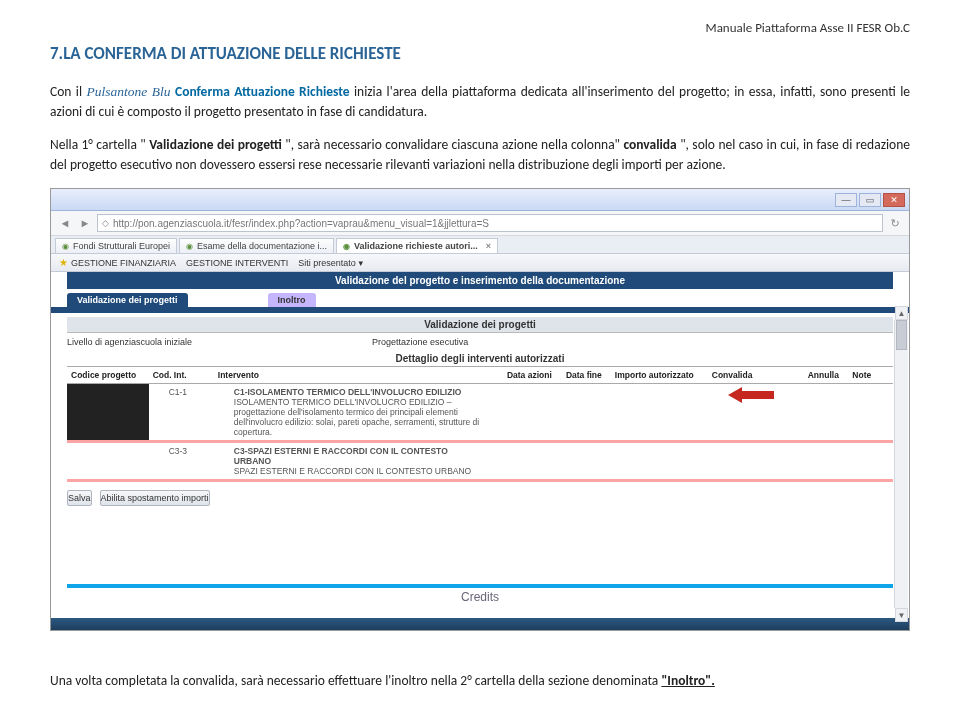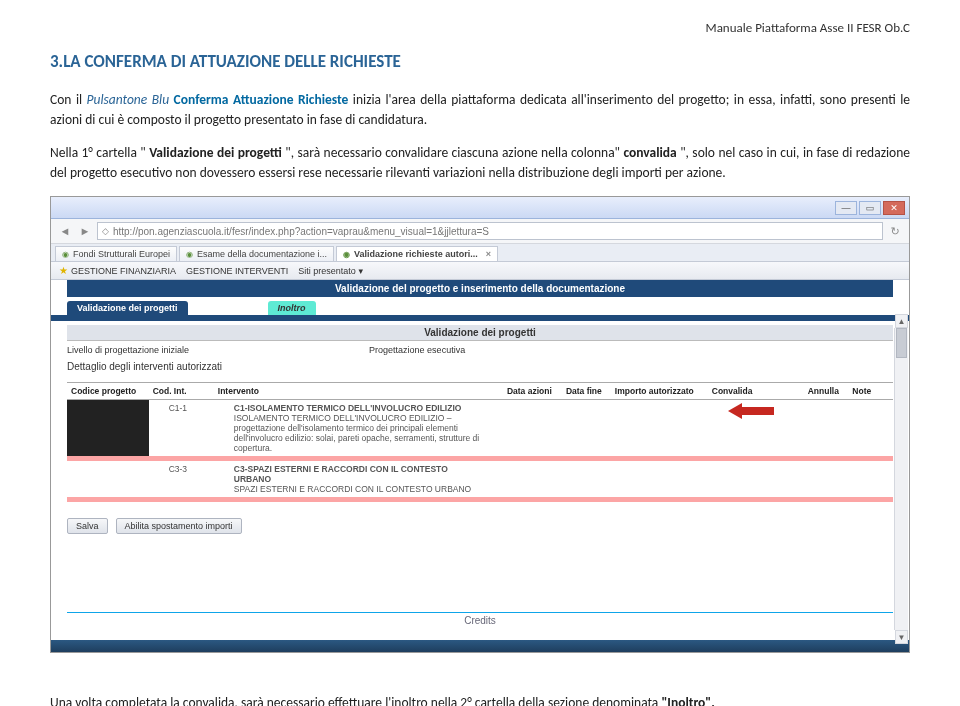--- a/index.html
+++ b/index.html
@@ -10,35 +10,35 @@
     background: #fff;
     width: 960px;
     margin: 0 auto;
     padding: 20px 50px 30px 50px;
     position: relative;
   }
   .header-right {
     text-align: right;
     font-size: 13px;
     color: #333;
-    margin-bottom: 16px;
+    margin-bottom: 8px;
   }
   .section-title {
     color: #2a6496;
     font-size: 17px;
     font-weight: bold;
     margin-bottom: 18px;
   }
   .para {
     text-align: justify;
     line-height: 1.45;
     margin-bottom: 14px;
     font-size: 13.5px;
   }
-  .italic-blue { font-style: italic; color: #2a6496; }
+  .italic-blue { font-style: italic; color: #2a6496; font-family: Liberation Serif, serif; }
   .bold-blue { color: #0369a1; font-weight: bold; }
   .bold { font-weight: bold; }
   .underline-bold { font-weight: bold; text-decoration: underline; }
 
   .screenshot-box {
     width: 100%;
     border: 1px solid #999;
     margin: 6px 0 40px 0;
     font-family: Tahoma, Arial, sans-serif;
     font-size: 10px;
@@ -144,60 +144,61 @@
     border-bottom: 6px solid #1f4a7a;
   }
   .foldertab {
     background: #1f4a7a;
     color: #fff;
     font-size: 9px;
     font-weight: bold;
     padding: 2px 10px;
     border-radius: 3px 3px 0 0;
   }
-  .foldertab.inactive { background: #5eead4; color: #333; font-style: italic; }
+  .foldertab.inactive { background: #c4b5fd; color: #333; }
 
   .greybanner {
     background: #dfe3ea;
     text-align: center;
     font-weight: bold;
     font-size: 10px;
     padding: 2px 0;
     margin: 4px 16px 2px 16px;
     border-bottom: 1px solid #bbb;
   }
   .subrow {
     display: flex;
     gap: 180px;
     padding: 2px 16px;
     font-size: 9px;
     color: #333;
   }
   .detthead {
-    font-weight: normal;
+    text-align: center;
+    font-weight: bold;
     font-size: 10px;
     padding: 2px 0;
     margin: 2px 16px 0 16px;
   }
   table.det {
     width: calc(100% - 32px);
-    margin: 8px 16px;
+    margin: 0 16px;
     border-collapse: collapse;
     font-size: 8.5px;
   }
   table.det th {
     border-top: 1px solid #aaa;
     border-bottom: 1px solid #aaa;
     font-weight: bold;
     text-align: left;
     padding: 3px 4px;
     color: #222;
   }
   table.det td {
-    border-bottom: 5px solid #fca5a5;
+    border-bottom: 3px solid #fca5a5;
     padding: 3px 20px;
     vertical-align: top;
     color: #555;
   }
   .redarrow {
     width: 46px; height: 16px;
     position: relative;
     display: inline-block;
   }
   .redarrow::before {
@@ -217,21 +218,21 @@
     border-right: 14px solid #c62820;
   }
   .btnrow {
     display: flex;
     gap: 8px;
     padding: 8px 16px;
   }
   .greybtn {
     background: linear-gradient(#f6f7f9, #dfe3ea);
     border: 1px solid #aeb4c0;
-    padding: 2px 8px;
+    padding: 2px 0;
     font-size: 9px;
     color: #333;
     border-radius: 2px;
   }
   .scroll-track {
     position: absolute;
     right: 1px; top: 48px; bottom: 10px;
     width: 14px;
     background: #f0f1f4;
     border-left: 1px solid #d4d7de;
@@ -246,23 +247,23 @@
     position: absolute; left: 0; right: 0;
     height: 14px;
     display: flex; align-items: center; justify-content: center;
     font-size: 8px; color: #666;
   }
   .scroll-arrow.up { top: -14px; background: #f0f1f4; border: 1px solid #d4d7de; }
   .scroll-arrow.down { bottom: -14px; background: #f0f1f4; border: 1px solid #d4d7de; }
 
   .credits {
     text-align: center;
-    font-size: 10px;
+    font-size: 12px;
     color: #667;
-    border-top: 1px solid #0ea5e9;
+    border-top: 4px solid #0ea5e9;
     margin: 70px 16px 2px 16px;
     padding: 2px 0;
   }
   .taskfoot {
     height: 12px;
     background: linear-gradient(#2b5882, #1e3e5e);
     display: flex;
     justify-content: flex-end;
     align-items: center;
     padding: 0 6px;
@@ -275,21 +276,21 @@
     font-size: 13px;
     margin-top: 36px;
     color: #333;
   }
 </style>
 </head>
 <body>
 
 <div class="header-right">Manuale Piattaforma Asse II FESR Ob.C</div>
 
-<div class="section-title">3.LA CONFERMA DI ATTUAZIONE DELLE RICHIESTE</div>
+<div class="section-title">7.LA CONFERMA DI ATTUAZIONE DELLE RICHIESTE</div>
 
 <p class="para">
   <span>Con il </span>
   <span class="italic-blue">Pulsantone Blu</span>
   <span> </span>
   <span class="bold-blue">Conferma Attuazione Richieste</span>
   <span> inizia l'area della piattaforma dedicata all'inserimento del progetto; in essa, infatti, sono presenti le azioni di cui è composto il progetto presentato in fase di candidatura.</span>
 </p>
 
 <p class="para">
@@ -355,21 +356,21 @@
     <div class="bluebanner">Validazione del progetto e inserimento della documentazione</div>
 
     <div class="tabstrip">
       <div class="foldertab">Validazione dei progetti</div>
       <div class="foldertab inactive">Inoltro</div>
     </div>
 
     <div class="greybanner">Validazione dei progetti</div>
 
     <div class="subrow">
-      <span>Livello di progettazione iniziale</span>
+      <span>Livello di agenziascuola iniziale</span>
       <span>Progettazione esecutiva</span>
     </div>
 
     <div class="detthead">Dettaglio degli interventi autorizzati</div>
 
     <table class="det">
       <thead>
         <tr>
           <th>Codice progetto</th>
           <th>Cod. Int.</th>

